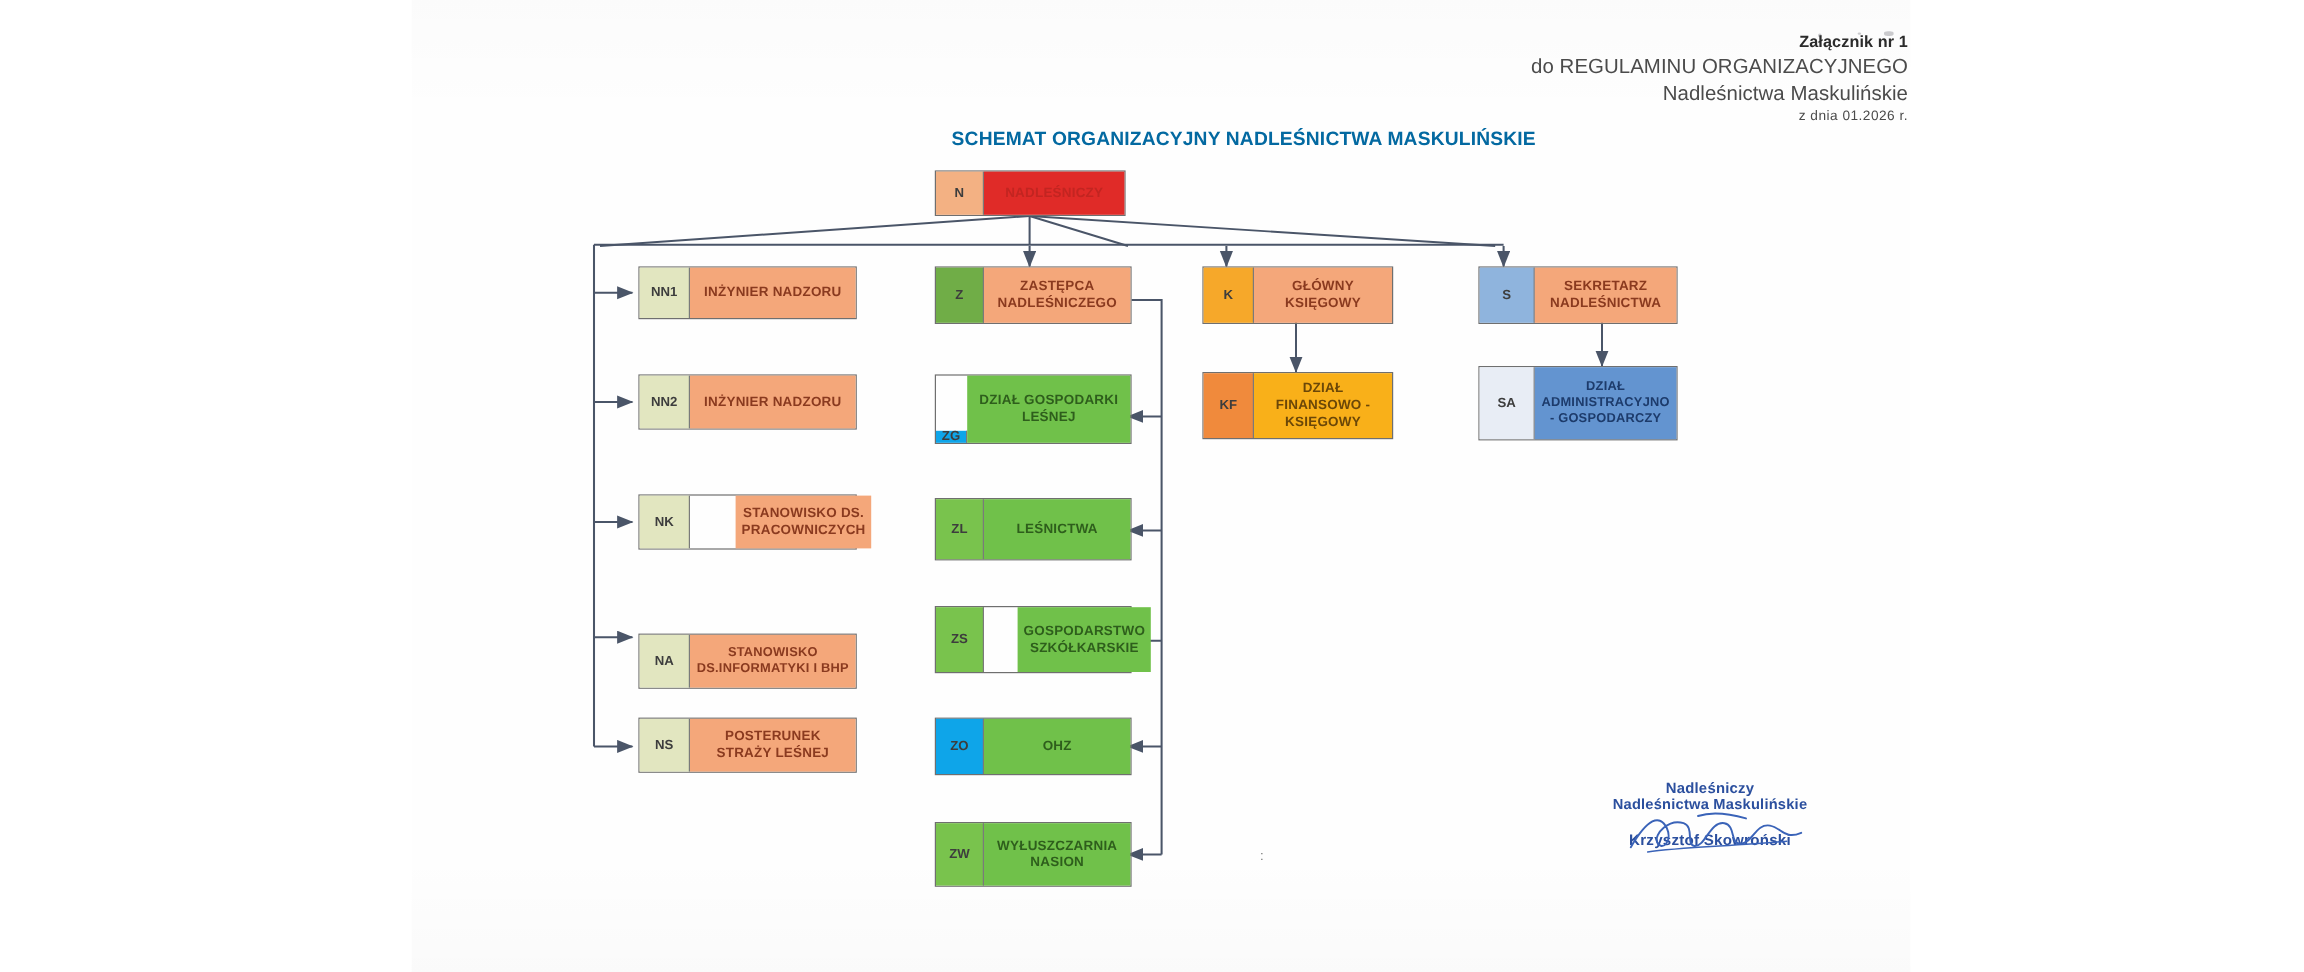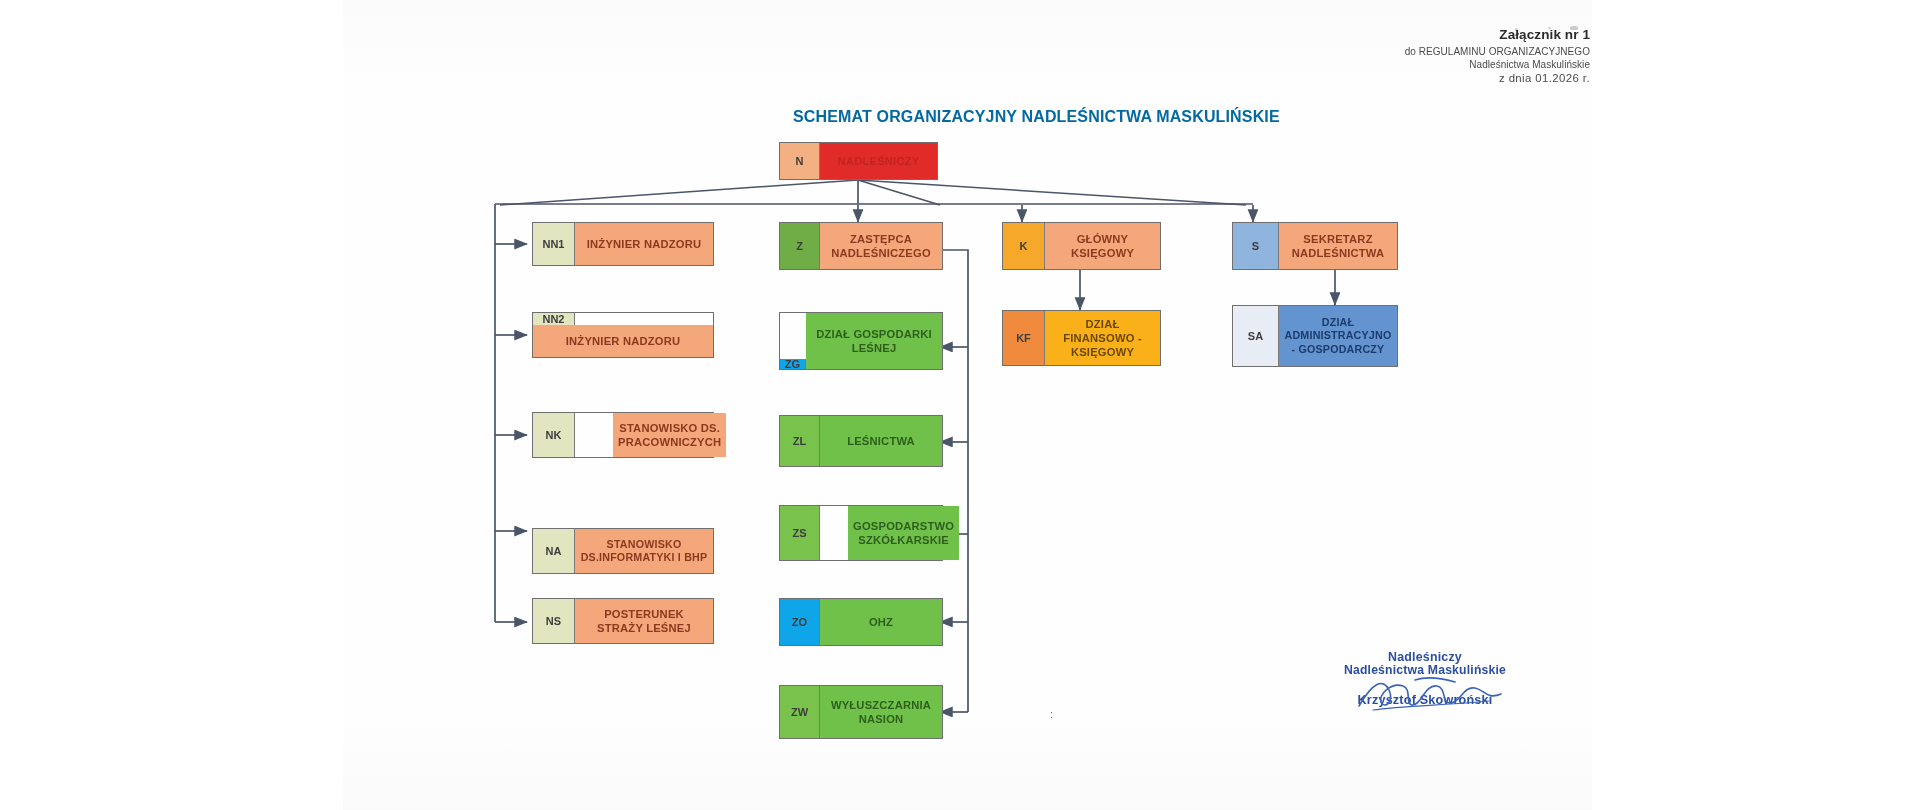--- a/index.html
+++ b/index.html
@@ -44,21 +44,21 @@
     line-height: 1.32;
   }
   #doc-header .attach-title {
     font-size: 13.5px;
     font-weight: bold;
     color: #2b2b2b;
     letter-spacing: 0.1px;
     margin-bottom: 1px;
   }
   #doc-header .sub {
-    font-size: 10px;
+    font-size: 17px;
     color: #4b4b4b;
     letter-spacing: 0.05px;
   }
   #doc-header .date-line {
     font-size: 11.4px;
     color: #4b4b4b;
     letter-spacing: 0.4px;
   }
   .hdr-speck {
     position: absolute;
@@ -230,21 +230,21 @@
 <div class="node" style="left:779px;top:142px;width:159px;height:38px;">
   <div class="code" style="width:40px;background:#f3b183;">N</div>
   <div class="label" style="background:#e02b28;color:#c22521;">NADLEŚNICZY</div>
 </div>
 
 <div class="node" style="left:532px;top:222px;width:182px;height:44px;">
   <div class="code" style="width:42px;background:#e2e6c0;">NN1</div>
   <div class="label" style="background:#f4a77a;color:#8a3a1f;">INŻYNIER NADZORU</div>
 </div>
 
-<div class="node" style="left:532px;top:312px;width:182px;height:46px;flex-direction:column;">
+<div class="node" style="left:532px;top:312px;width:182px;height:46px;">
   <div class="code" style="width:42px;background:#e2e6c0;">NN2</div>
   <div class="label" style="background:#f4a77a;color:#8a3a1f;">INŻYNIER NADZORU</div>
 </div>
 
 <div class="node" style="left:532px;top:412px;width:182px;height:46px;gap:38px;">
   <div class="code" style="width:42px;background:#e2e6c0;">NK</div>
   <div class="label" style="background:#f4a77a;color:#8a3a1f;">STANOWISKO DS. PRACOWNICZYCH</div>
 </div>
 
 <div class="node" style="left:532px;top:528px;width:182px;height:46px;">

